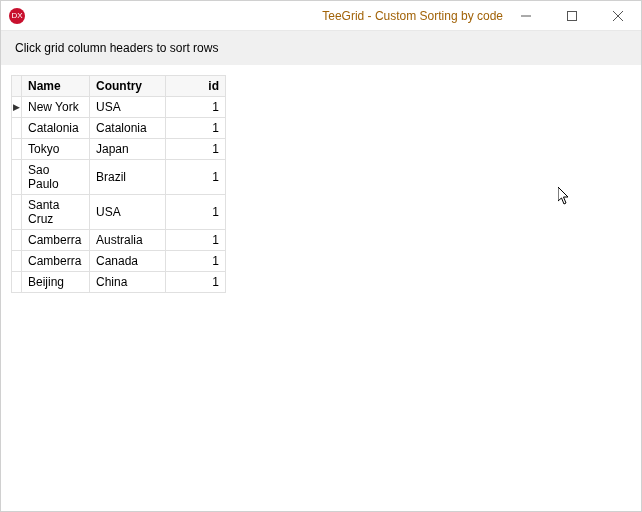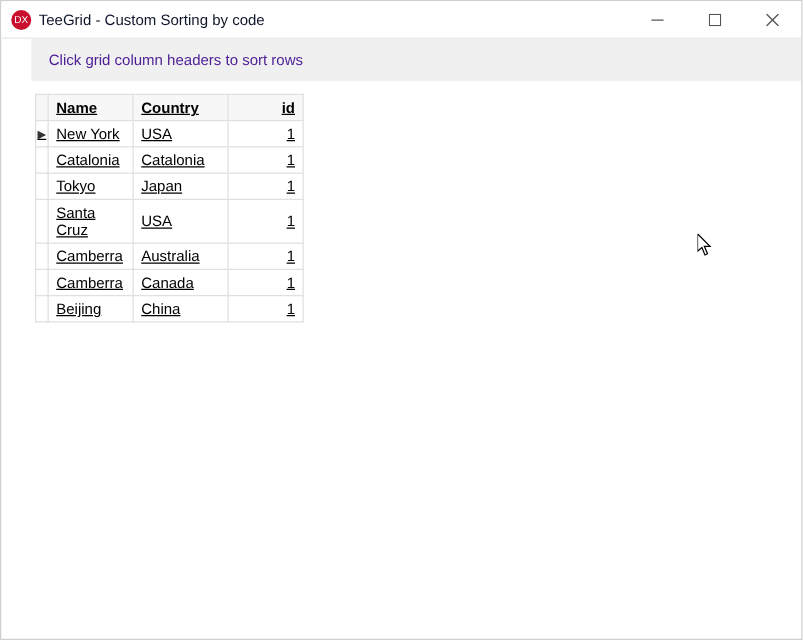--- a/index.html
+++ b/index.html
@@ -28,48 +28,47 @@
       border-radius: 50%;
       display: flex;
       align-items: center;
       justify-content: center;
       color: #fff;
       font-size: 8px;
       font-weight: normal;
       margin-right: 6px;
     }
     .title-text {
-      color: #0f172a;
+      color: #a16207;
       flex: 1;
+      text-align: right;
     }
     .win-controls {
       display: flex;
       height: 100%;
     }
     .win-btn {
       width: 46px;
       height: 100%;
       display: flex;
       align-items: center;
       justify-content: center;
       color: #555;
       font-family: "Segoe MDL2 Assets", "Segoe UI Symbol", sans-serif;
       font-size: 10px;
     }
     .win-btn svg { display: block; }
     .instruction-bar {
       background: #f0f0f0;
       padding: 10px 14px;
-      color: #4c1d95;
+      color: #000000;
       font-size: 12px;
-      margin-left: 24px;
     }
     .grid-wrap {
-      padding: 10px 27px;
-      text-decoration: underline;
+      padding: 10px 10px;
     }
     table.grid {
       border-collapse: collapse;
       font-size: 12px;
     }
     table.grid th, table.grid td {
       border: 1px solid #e0e0e0;
       padding: 3px 6px;
       text-align: left;
       background: #fff;
@@ -166,20 +165,26 @@
           <td class="col-id">1</td>
         </tr>
         <tr>
           <td class="row-indicator"></td>
           <td>Tokyo</td>
           <td>Japan</td>
           <td class="col-id">1</td>
         </tr>
         <tr>
           <td class="row-indicator"></td>
+          <td>Sao Paulo</td>
+          <td>Brazil</td>
+          <td class="col-id">1</td>
+        </tr>
+        <tr>
+          <td class="row-indicator"></td>
           <td>Santa Cruz</td>
           <td>USA</td>
           <td class="col-id">1</td>
         </tr>
         <tr>
           <td class="row-indicator"></td>
           <td>Camberra</td>
           <td>Australia</td>
           <td class="col-id">1</td>
         </tr>

